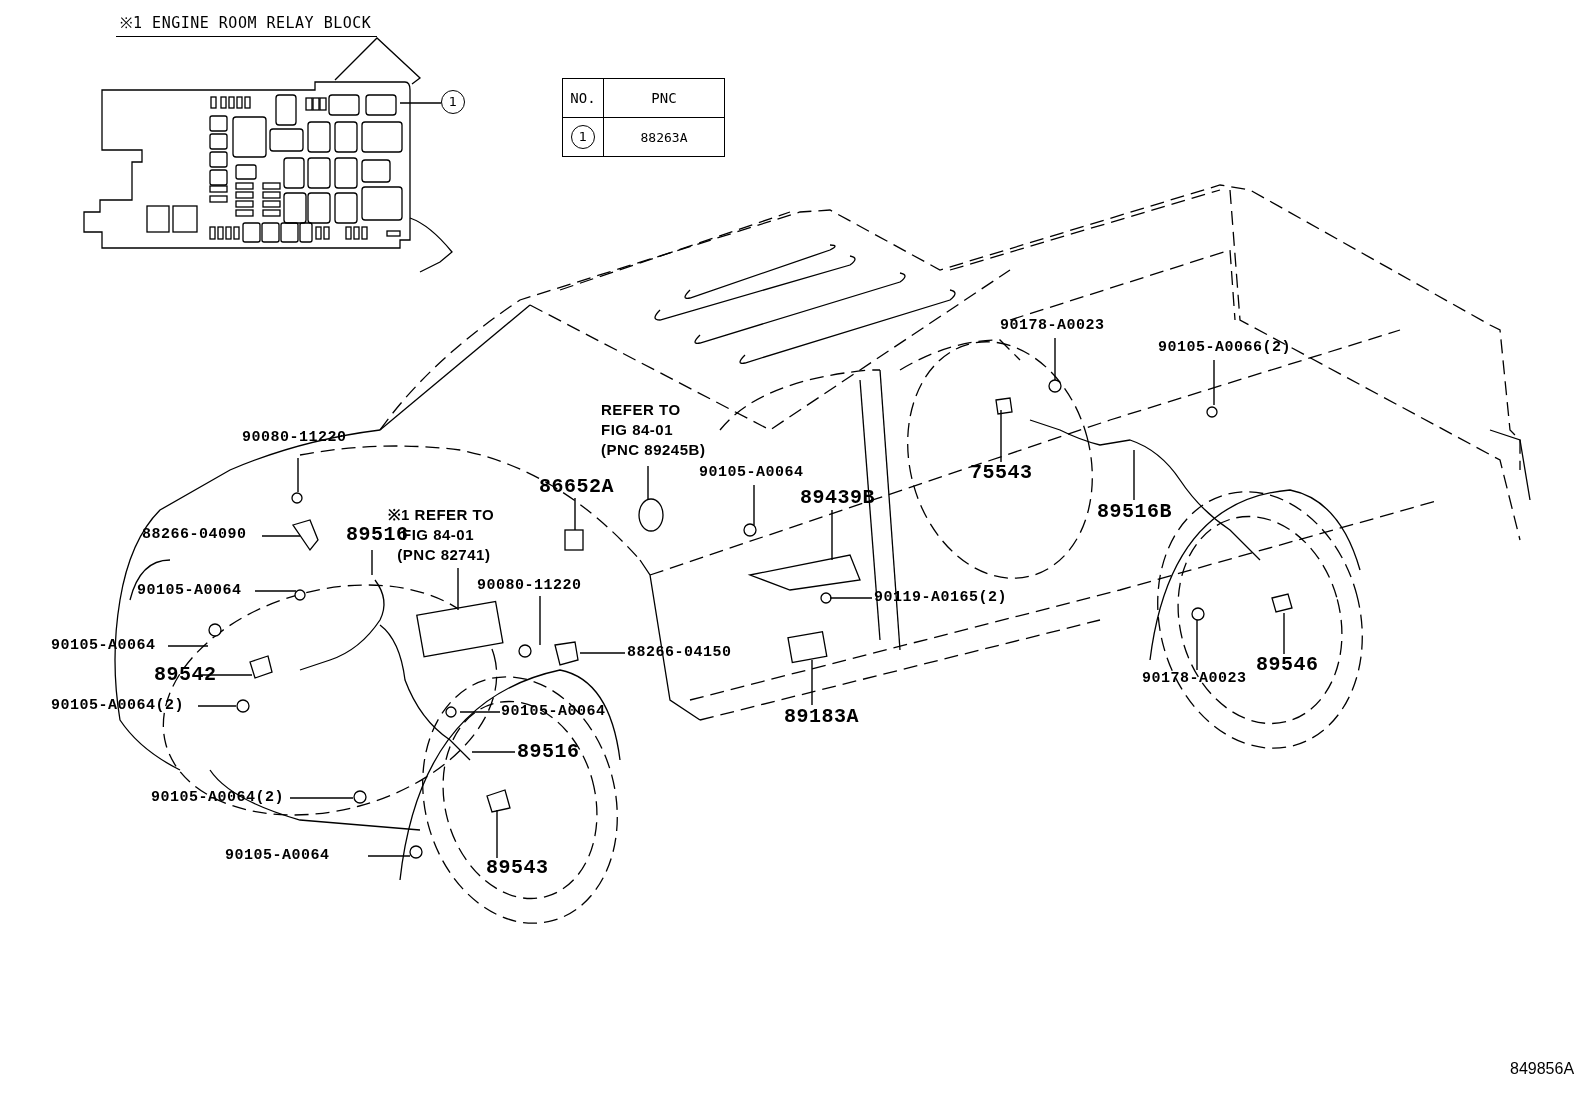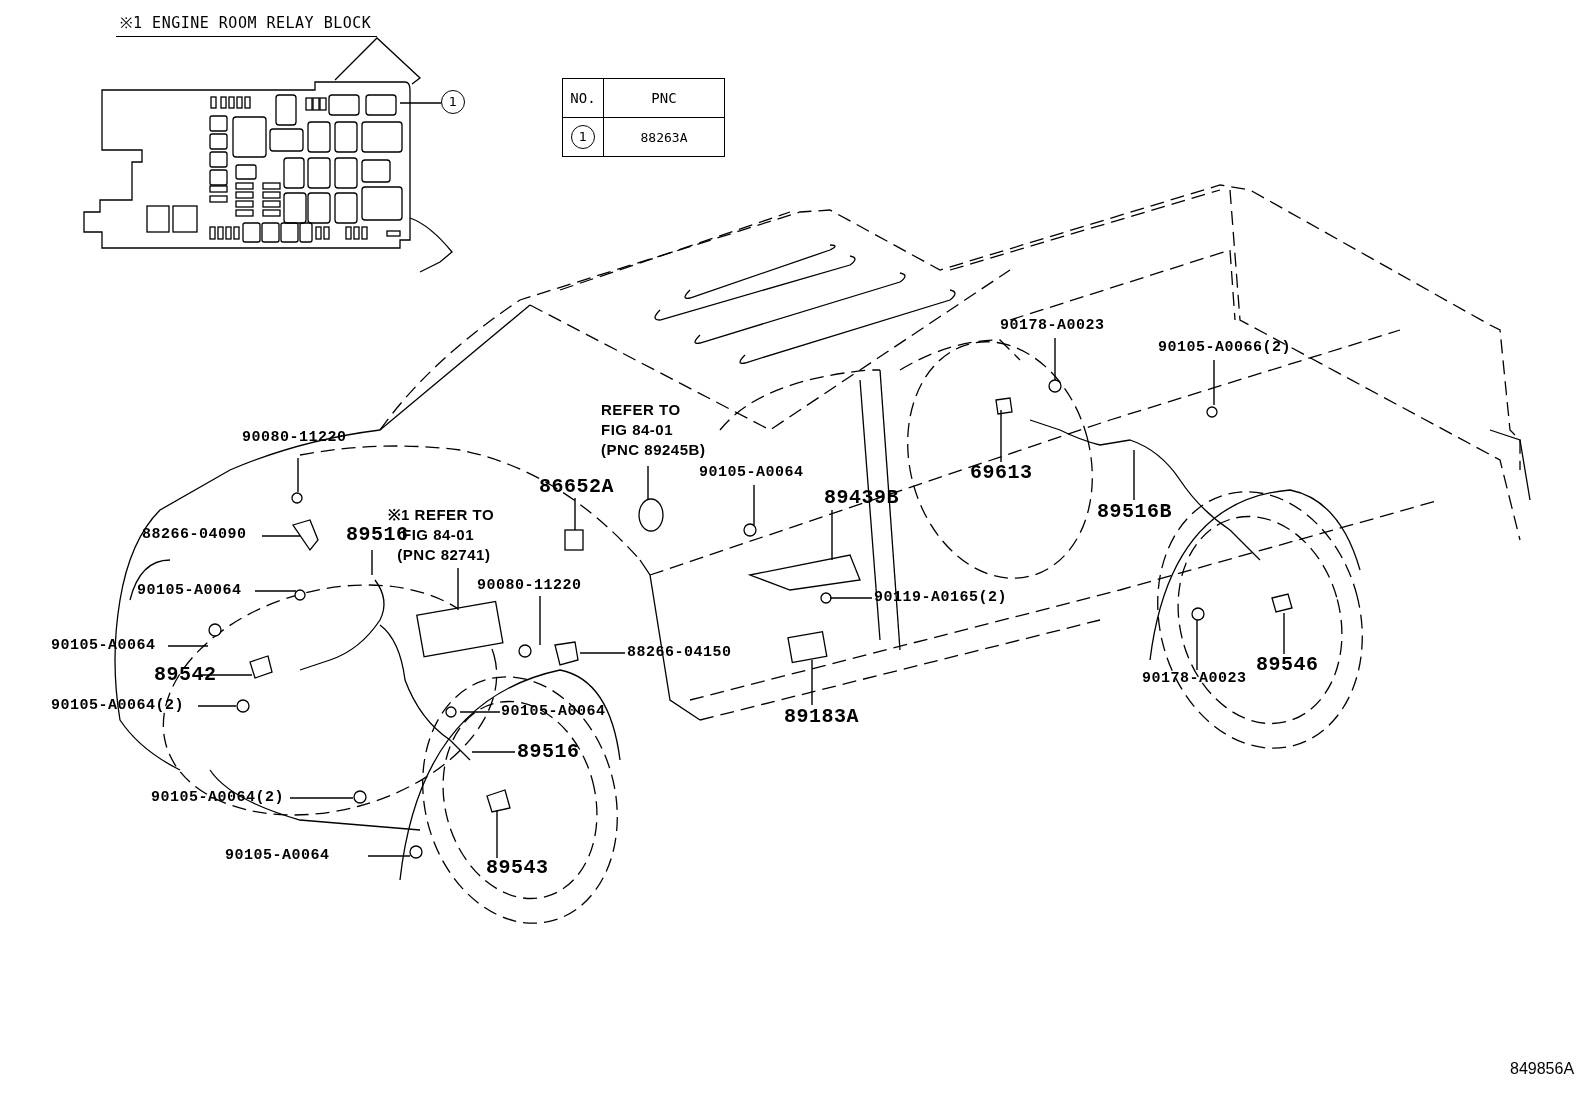--- a/index.html
+++ b/index.html
@@ -221,23 +221,23 @@
 <div class="lbl s" style="left:51px; top:698px;">90105-A0064(2)</div>
 <div class="lbl s" style="left:151px; top:790px;">90105-A0064(2)</div>
 <div class="lbl s" style="left:225px; top:848px;">90105-A0064</div>
 <div class="lbl b" style="left:539px; top:477px;">86652A</div>
 <div class="lbl s" style="left:477px; top:578px;">90080-11220</div>
 <div class="lbl s" style="left:627px; top:645px;">88266-04150</div>
 <div class="lbl s" style="left:501px; top:704px;">90105-A0064</div>
 <div class="lbl b" style="left:517px; top:742px;">89516</div>
 <div class="lbl b" style="left:486px; top:858px;">89543</div>
 <div class="lbl s" style="left:699px; top:465px;">90105-A0064</div>
-<div class="lbl b" style="left:800px; top:488px;margin-left:24px;">89439B</div>
+<div class="lbl b" style="left:800px; top:488px;">89439B</div>
 <div class="lbl s" style="left:874px; top:590px;">90119-A0165(2)</div>
 <div class="lbl b" style="left:784px; top:707px;">89183A</div>
 <div class="lbl s" style="left:1000px; top:318px;">90178-A0023</div>
-<div class="lbl b" style="left:970px; top:463px;">69613</div>
+<div class="lbl b" style="left:970px; top:463px;">75543</div>
 <div class="lbl s" style="left:1158px; top:340px;">90105-A0066(2)</div>
 <div class="lbl b" style="left:1097px; top:502px;">89516B</div>
 <div class="lbl s" style="left:1142px; top:671px;">90178-A0023</div>
 <div class="lbl b" style="left:1256px; top:655px;">89546</div>
 
 <div id="drawing-id">849856A</div>
 
 </body></html>

